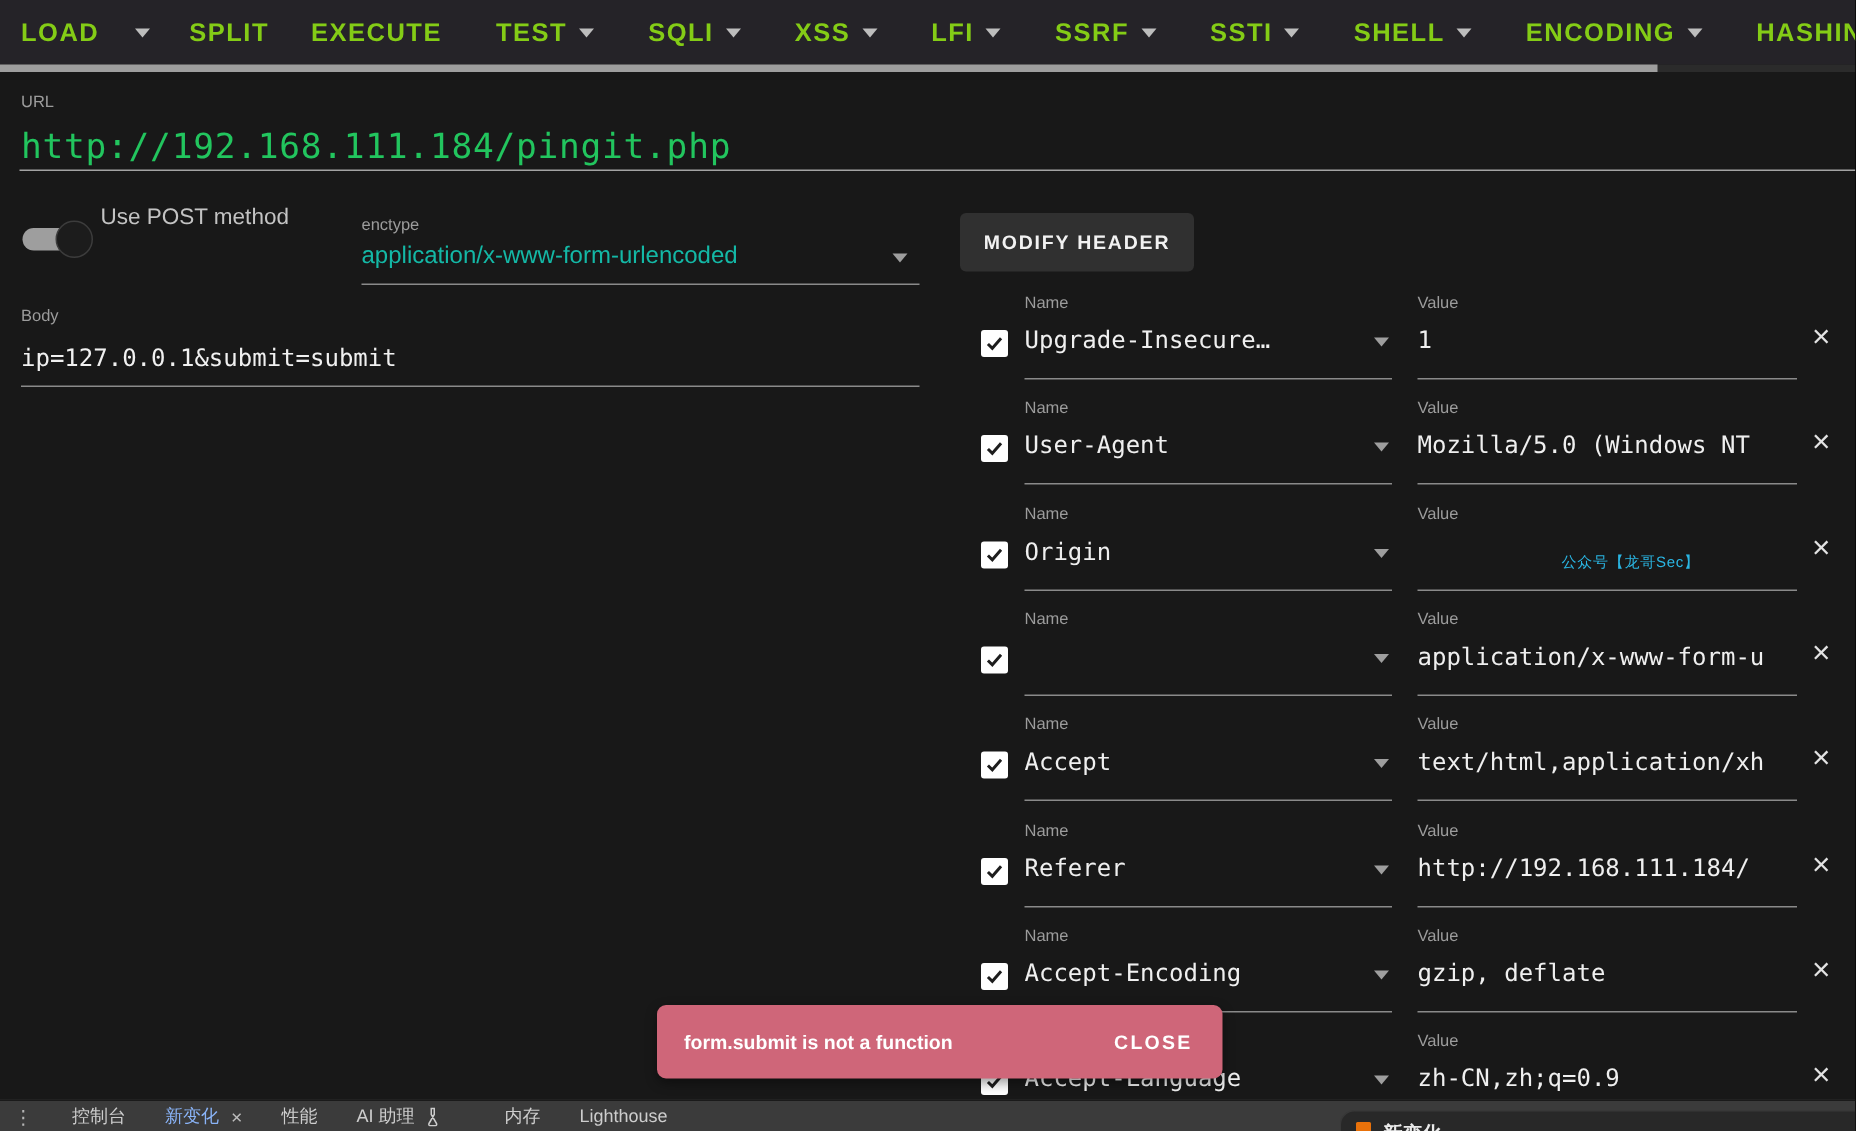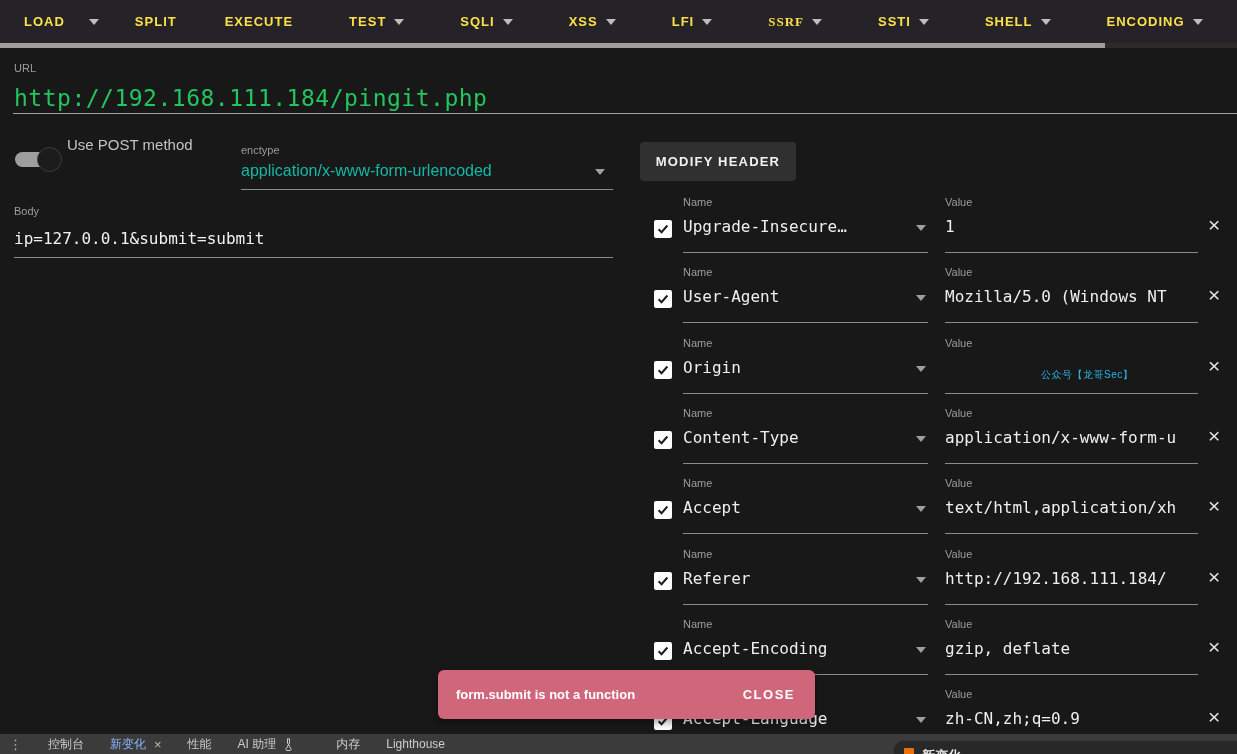--- a/index.html
+++ b/index.html
@@ -8,22 +8,22 @@
     position:relative; width:1237px; height:754px; overflow:hidden;
     background:#181818; font-family:"Liberation Sans", sans-serif;
   }
   
   .menubar{
     position:absolute; top:0; left:0; width:1237px; height:43px;
     background:#252328; display:flex; align-items:center; white-space:nowrap;
     overflow:hidden;
   }
   .menu-item{
-    color:#fde047; font-size:13px; font-weight:bold; letter-spacing:1px;
-    padding:0 24px; display:flex; align-items:center; height:100%; cursor:pointer;
+    color:#84cc16; font-size:17px; font-weight:bold; letter-spacing:1px;
+    padding:0 14px; display:flex; align-items:center; height:100%; cursor:pointer;
   }
   .menu-sep{ width:1px; height:26px; background:#4a4a4a; }
   .caret{
     width:0; height:0; border-left:5px solid transparent; border-right:5px solid transparent;
     border-top:6px solid #bdbdbd; display:inline-block;
   }
   .menu-caret{ margin-left:8px; }
   .load-caret-btn{ padding:0 12px; height:100%; display:flex; align-items:center; cursor:pointer; }
   .menu-scroll-track{
     position:absolute; top:43px; left:0; width:1237px; height:5px; background:#2b2b2b;
@@ -154,21 +154,21 @@
       <span class="caret menu-caret"></span>
     </span>
     <span class="menu-item" style="margin-left:8px;">
       <span>XSS</span>
       <span class="caret menu-caret"></span>
     </span>
     <span class="menu-item" style="margin-left:8px;">
       <span>LFI</span>
       <span class="caret menu-caret"></span>
     </span>
-    <span class="menu-item" style="margin-left:8px;font-family:Liberation Serif, serif;">
+    <span class="menu-item" style="margin-left:8px;">
       <span>SSRF</span>
       <span class="caret menu-caret"></span>
     </span>
     <span class="menu-item" style="margin-left:8px;">
       <span>SSTI</span>
       <span class="caret menu-caret"></span>
     </span>
     <span class="menu-item" style="margin-left:8px;">
       <span>SHELL</span>
       <span class="caret menu-caret"></span>
@@ -260,21 +260,20 @@
   </div>
 
   <div class="hrow" style="top:407px">
     <span class="flabel name-label">Name</span>
     <span class="flabel value-label">Value</span>
     <span class="checkbox">
         <svg viewBox="0 0 24 24">
           <path d="M4.5 12.5l5 5L19.5 6" stroke="#1d1d1d" stroke-width="3.4" fill="none"></path>
         </svg>
       </span>
-    <span class="fvalue mono name-value">Content-Type</span>
     <span class="caret name-caret"></span>
     <span class="fline name-line"></span>
     <span class="fvalue mono value-value">application/x-www-form-u</span>
     <span class="fline value-line"></span>
     <span class="row-close">×</span>
   </div>
 
   <div class="hrow" style="top:477px">
     <span class="flabel name-label">Name</span>
     <span class="flabel value-label">Value</span>

